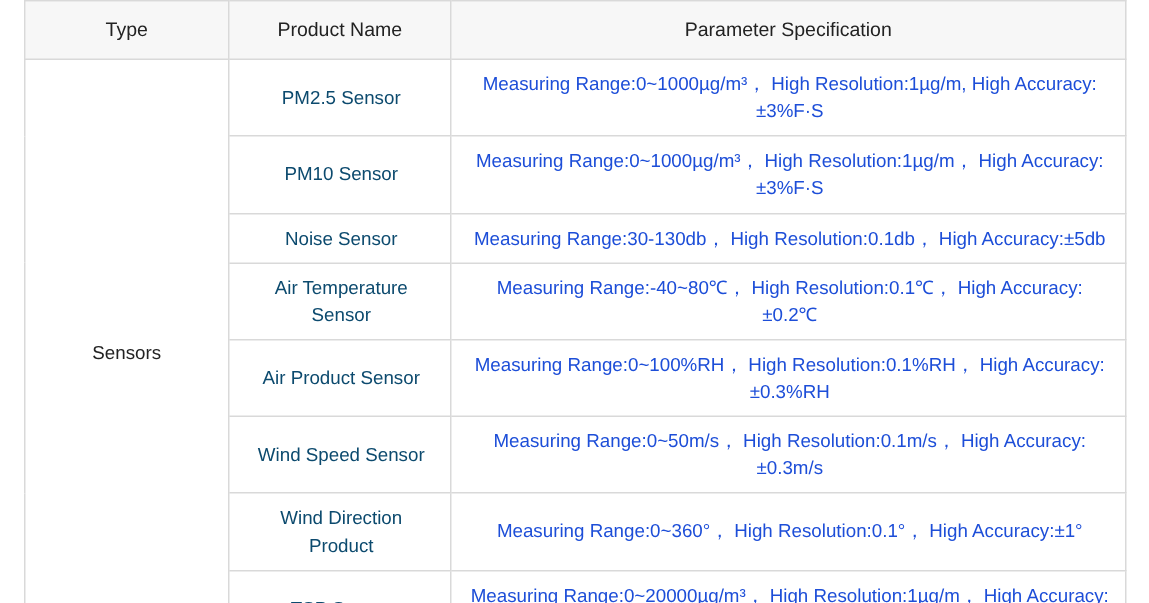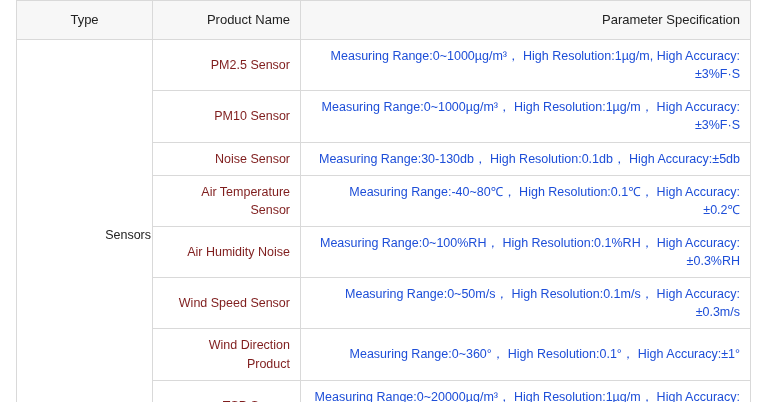--- a/index.html
+++ b/index.html
@@ -31,42 +31,42 @@
   table.spec-table col.col-name { width: 148px; }
   table.spec-table col.col-spec { width: 450px; }
 
   table.spec-table th,
   table.spec-table td {
     border: 1px solid #d9d9d9;
     vertical-align: middle;
     font-size: 12.5px;
     line-height: 1.45;
     font-weight: normal;
-    text-align: right;
+    text-align: center;
   }
   table.spec-table thead th {
     background: #f7f7f7;
     height: 30px;
     padding: 4px 10px;
     color: #222222;
     font-size: 13px;
   }
   thead th.th-type { text-align: center; }
   thead th.th-name { padding-left: 12px; }
   thead th.th-spec { padding-left: 12px; margin-top: 47px; }
 
   td.type-cell {
     text-align: center;
     vertical-align: middle;
     font-size: 13px;
     color: #222222;
   }
   td.name-cell {
     padding: 7px 10px 7px 12px;
-    color: #7f1d1d;
+    color: #0c4a6e;
   }
   td.spec-cell {
     padding: 7px 10px 7px 12px;
     color: #1d4ed8;
   }
 </style>
 </head>
 <body>
 
 <div class="sheet">
@@ -95,21 +95,21 @@
       </tr>
       <tr>
         <td class="name-cell">Noise Sensor</td>
         <td class="spec-cell">Measuring Range:30-130db， High Resolution:0.1db， High Accuracy:±5db</td>
       </tr>
       <tr>
         <td class="name-cell">Air Temperature Sensor</td>
         <td class="spec-cell">Measuring Range:-40~80℃， High Resolution:0.1℃， High Accuracy:±0.2℃</td>
       </tr>
       <tr>
-        <td class="name-cell">Air Humidity Noise</td>
+        <td class="name-cell">Air Product Sensor</td>
         <td class="spec-cell">Measuring Range:0~100%RH， High Resolution:0.1%RH， High Accuracy:±0.3%RH</td>
       </tr>
       <tr>
         <td class="name-cell">Wind Speed Sensor</td>
         <td class="spec-cell">Measuring Range:0~50m/s， High Resolution:0.1m/s， High Accuracy:±0.3m/s</td>
       </tr>
       <tr>
         <td class="name-cell">Wind Direction Product</td>
         <td class="spec-cell">Measuring Range:0~360°， High Resolution:0.1°， High Accuracy:±1°</td>
       </tr>

